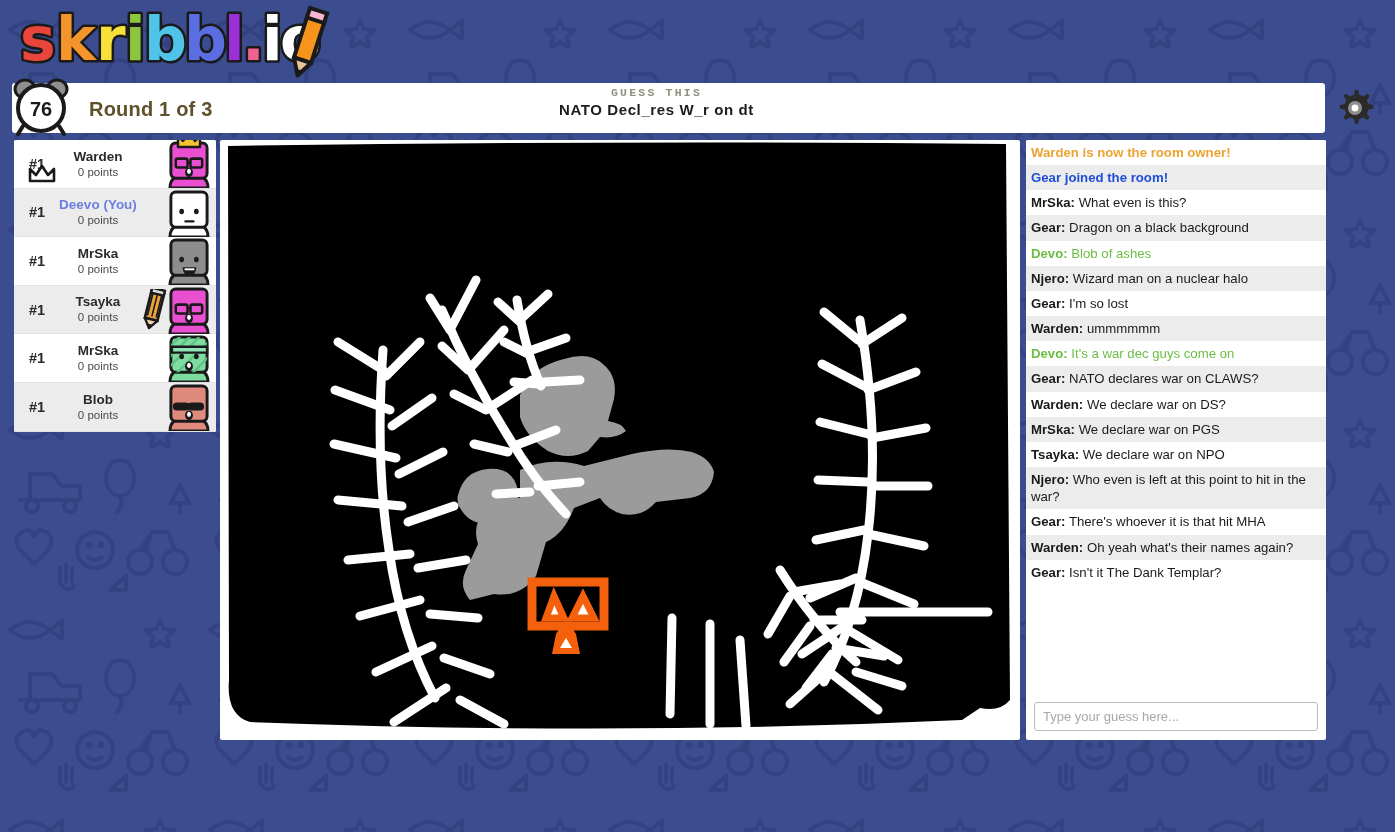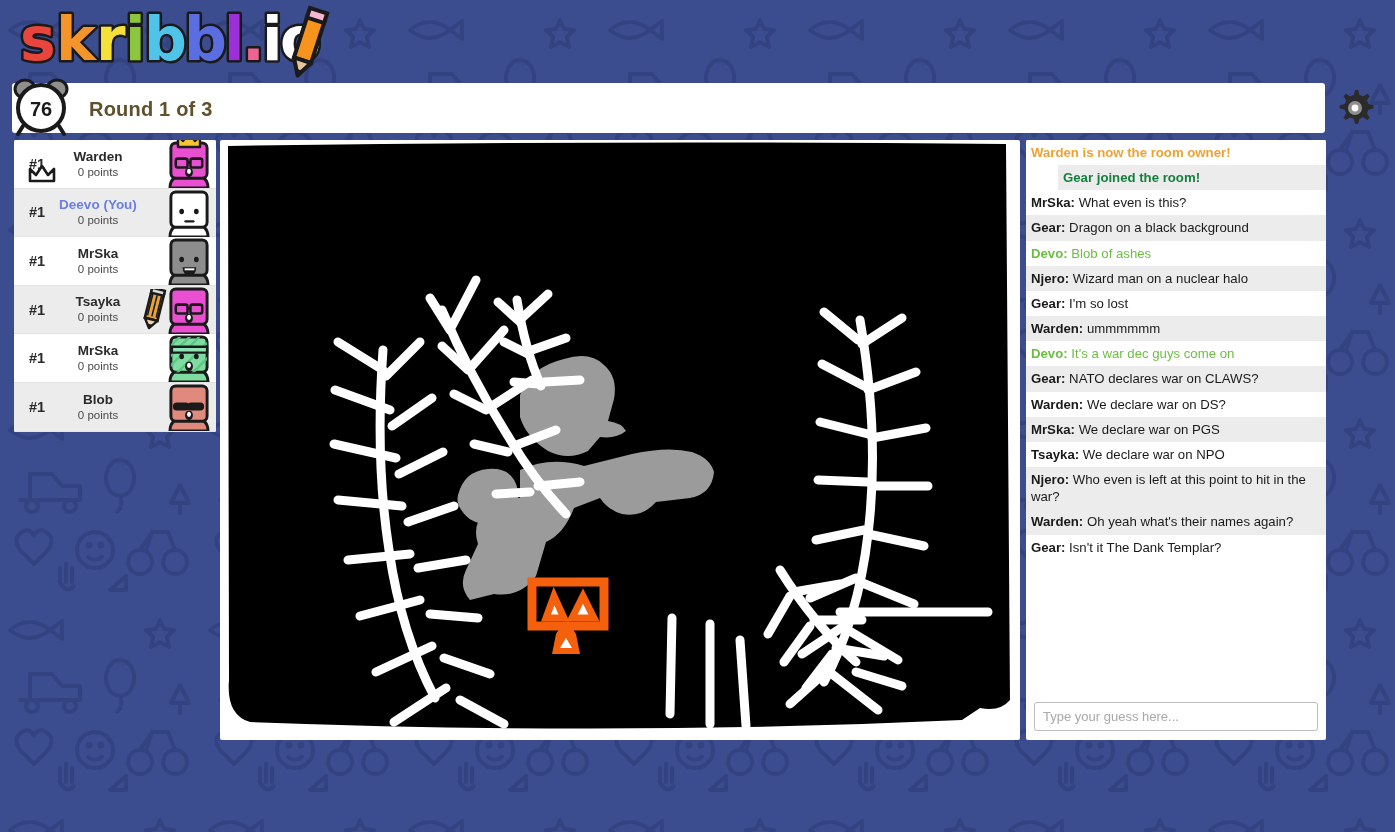--- a/index.html
+++ b/index.html
@@ -136,21 +136,21 @@
     padding: 4px 5px 4px 5px;
     font-size: 13.2px; line-height: 1.3;
     color: #1a1a1a;
     word-wrap: break-word;
     background: #ffffff;
   }
   .msg.alt { background: #ececec; }
   .msg .who { font-weight: bold; }
   .msg.sys { font-weight: bold; }
   .msg.sys-owner { color: #eda334; }
-  .msg.sys-join { color: #15803d; margin-left: 32px; }
+  .msg.sys-join { color: #1d4ed8; }
   .msg.correct, .msg.correct .who { color: #6dbd45; }
   #chat-input-wrap { padding: 6px 8px 9px 8px; }
   #guess-input {
     width: 100%; height: 29px;
     border: 1px solid #bdbdbd; border-radius: 3px;
     padding: 0 8px;
     font-size: 13px; font-family: "Liberation Sans", sans-serif;
     color: #333;
     outline: none;
   }
@@ -221,20 +221,24 @@
   <svg id="clock-wrap" viewBox="0 0 62 62">
     <ellipse cx="15" cy="13" rx="10" ry="9" fill="#8f8f8f" stroke="#1a1a1a" stroke-width="3"></ellipse>
     <ellipse cx="47" cy="13" rx="10" ry="9" fill="#8f8f8f" stroke="#1a1a1a" stroke-width="3"></ellipse>
     <path d="M13 50 l-5 8 M49 50 l5 8" stroke="#1a1a1a" stroke-width="4" stroke-linecap="round"></path>
     <circle cx="31" cy="32" r="23" fill="#ffffff" stroke="#1a1a1a" stroke-width="4"></circle>
     <text x="31" y="40" text-anchor="middle" font-family="'Liberation Sans', sans-serif" font-size="20" font-weight="bold" fill="#1a1a1a">76</text>
   </svg>
 
   <div id="round-label">Round 1 of 3</div>
 
+  <div id="word-block">
+    <div id="guess-this">GUESS THIS</div>
+    <div id="word-hint">NATO Decl_res W_r on dt</div>
+  </div>
 
   <svg id="gear-btn" viewBox="0 0 44 44">
     <g fill="#2b2b2b">
       <path d="M22 4 l3.2 0 1.2 5.1 a13 13 0 0 1 3.6 1.5 l4.4 -2.8 2.3 2.3 -2.8 4.4 a13 13 0 0 1 1.5 3.6 l5.1 1.2 0 3.2 -5.1 1.2 a13 13 0 0 1 -1.5 3.6 l2.8 4.4 -2.3 2.3 -4.4 -2.8 a13 13 0 0 1 -3.6 1.5 l-1.2 5.1 -3.2 0 -1.2 -5.1 a13 13 0 0 1 -3.6 -1.5 l-4.4 2.8 -2.3 -2.3 2.8 -4.4 a13 13 0 0 1 -1.5 -3.6 l-5.1 -1.2 0 -3.2 5.1 -1.2 a13 13 0 0 1 1.5 -3.6 l-2.8 -4.4 2.3 -2.3 4.4 2.8 a13 13 0 0 1 3.6 -1.5 z"></path>
     </g>
     <circle cx="22" cy="22" r="7" fill="#8f8f8f"></circle>
     <circle cx="22" cy="22" r="3.4" fill="#ffffff"></circle>
   </svg>
 
   <div id="players">
@@ -440,20 +444,21 @@
         <div class="msg correct"><span class="who">Devo:</span> Blob of ashes</div>
         <div class="msg alt"><span class="who">Njero:</span> Wizard man on a nuclear halo</div>
         <div class="msg"><span class="who">Gear:</span> I'm so lost</div>
         <div class="msg alt"><span class="who">Warden:</span> ummmmmm</div>
         <div class="msg correct"><span class="who">Devo:</span> It's a war dec guys come on</div>
         <div class="msg alt"><span class="who">Gear:</span> NATO declares war on CLAWS?</div>
         <div class="msg"><span class="who">Warden:</span> We declare war on DS?</div>
         <div class="msg alt"><span class="who">MrSka:</span> We declare war on PGS</div>
         <div class="msg"><span class="who">Tsayka:</span> We declare war on NPO</div>
         <div class="msg alt"><span class="who">Njero:</span> Who even is left at this point to hit in the war?</div>
+        <div class="msg"><span class="who">Gear:</span> There's whoever it is that hit MHA</div>
         <div class="msg alt"><span class="who">Warden:</span> Oh yeah what's their names again?</div>
         <div class="msg"><span class="who">Gear:</span> Isn't it The Dank Templar?</div>
       </div>
     <div id="chat-input-wrap">
       <input id="guess-input" type="text" placeholder="Type your guess here..." style="">
     </div>
   </div>
 
 </div>
 

